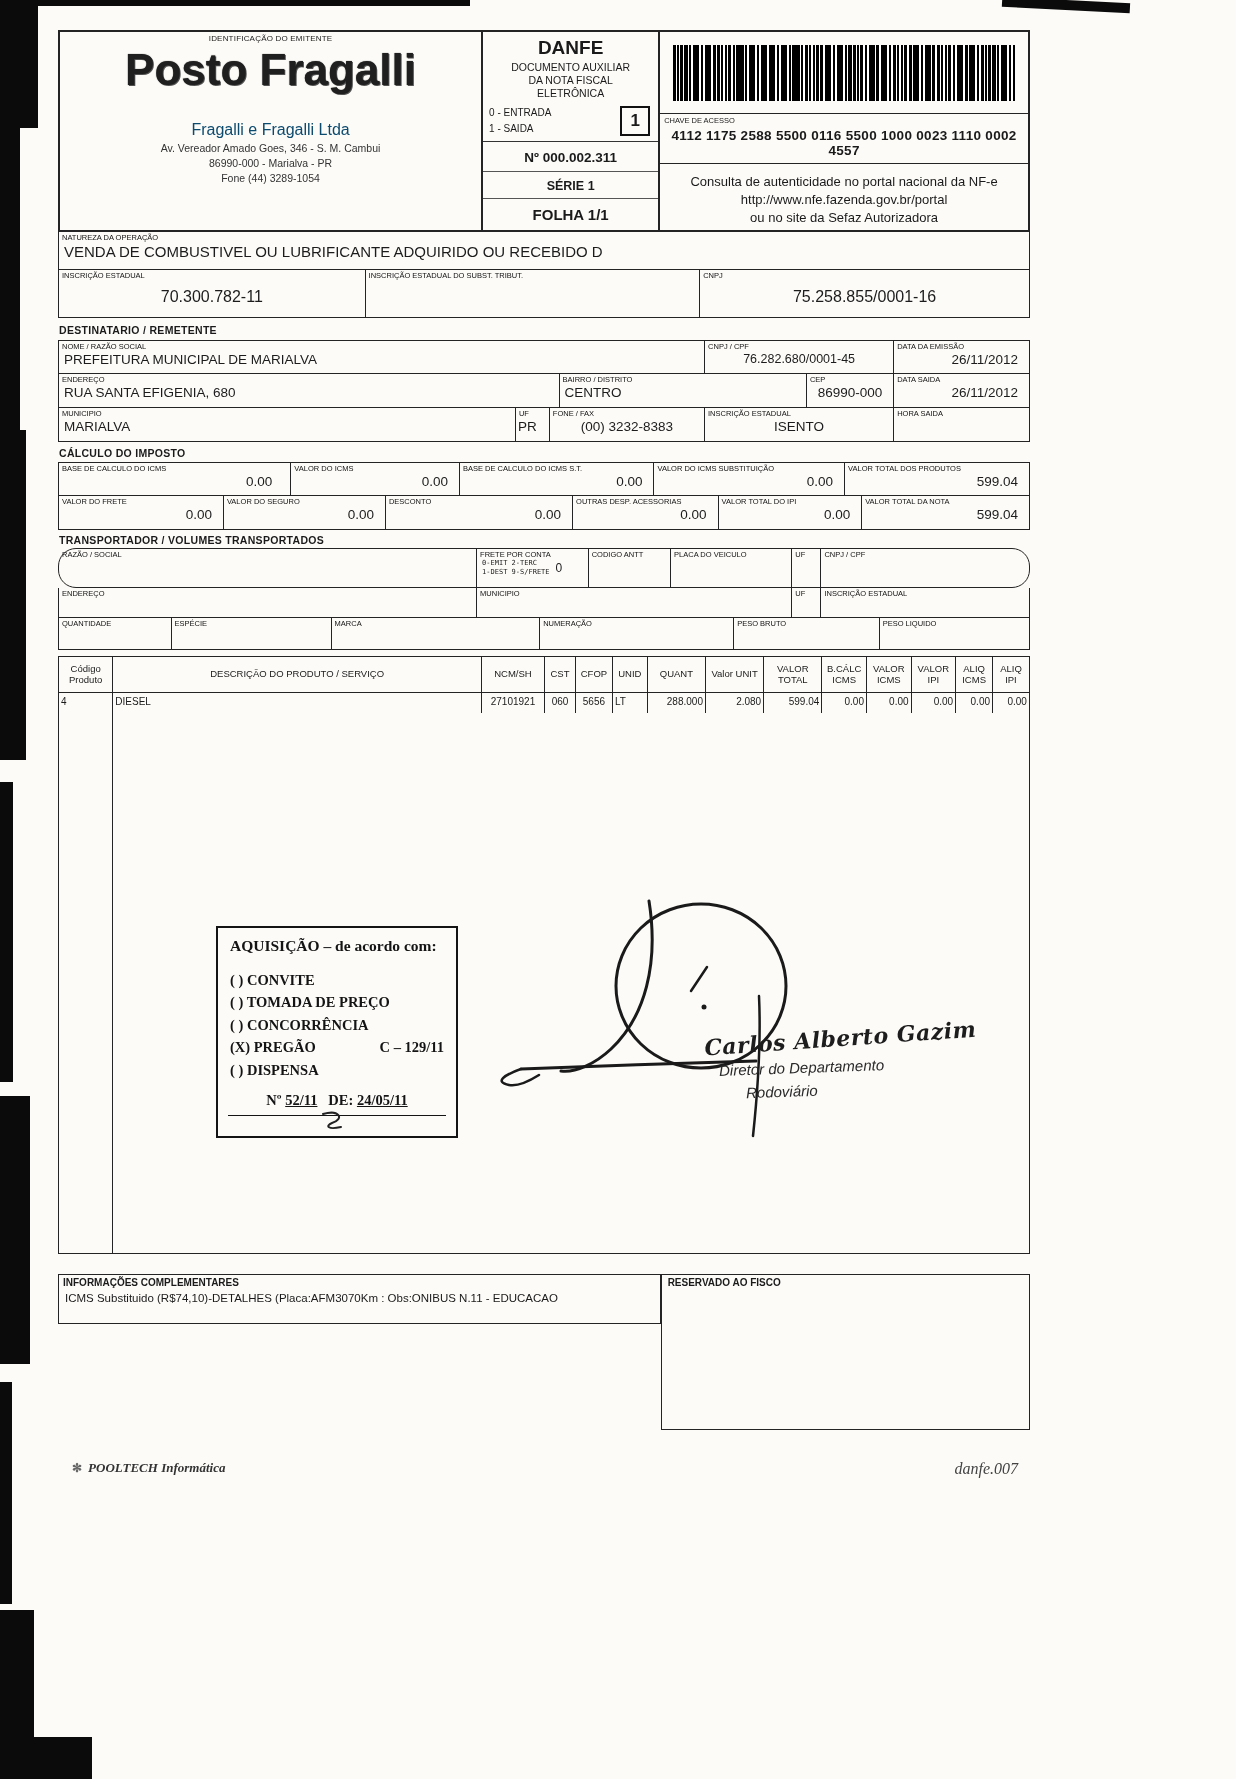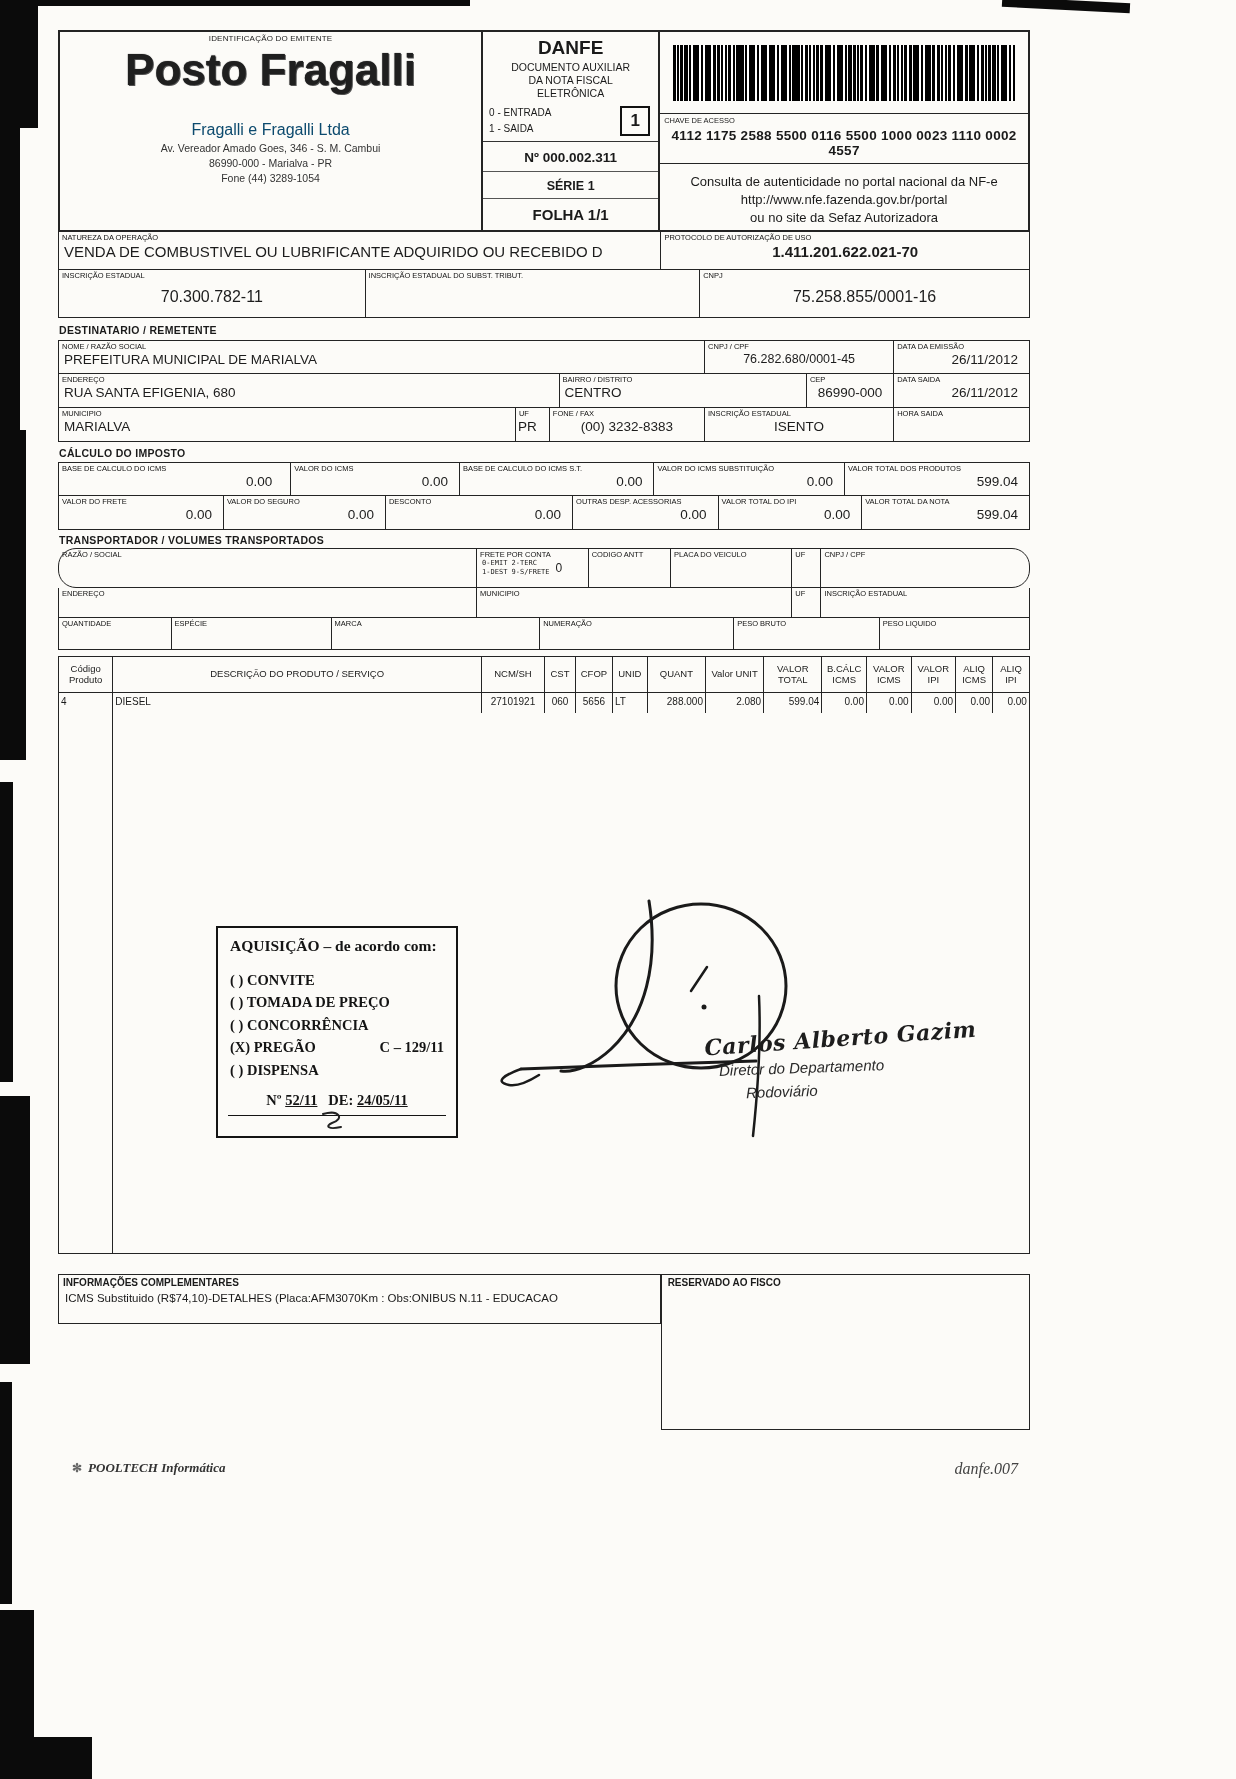--- a/index.html
+++ b/index.html
@@ -178,24 +178,20 @@
           <div>http://www.nfe.fazenda.gov.br/portal</div>
           <div>ou no site da Sefaz Autorizadora</div>
         </div>
       </div>
     </div>
 
     <div class="frow h38">
       <div class="cell" style="width:62%;">
         <span class="lbl">NATUREZA DA OPERAÇÃO</span>
         <div class="val fs15">VENDA DE COMBUSTIVEL OU LUBRIFICANTE ADQUIRIDO OU RECEBIDO D</div>
-      </div>
-      <div class="cell" style="width:38%;">
-        <span class="lbl">PROTOCOLO DE AUTORIZAÇÃO DE USO</span>
-        <div class="val fs15 b ta-c">1.411.201.622.021-70</div>
       </div>
     </div>
 
     <div class="frow h48">
       <div class="cell" style="width:31.5%;">
         <span class="lbl">INSCRIÇÃO ESTADUAL</span>
         <div class="val fs16 ta-c" style="margin-top:6px;">70.300.782-11</div>
       </div>
       <div class="cell" style="width:34.5%;">
         <span class="lbl">INSCRIÇÃO ESTADUAL DO SUBST. TRIBUT.</span>

